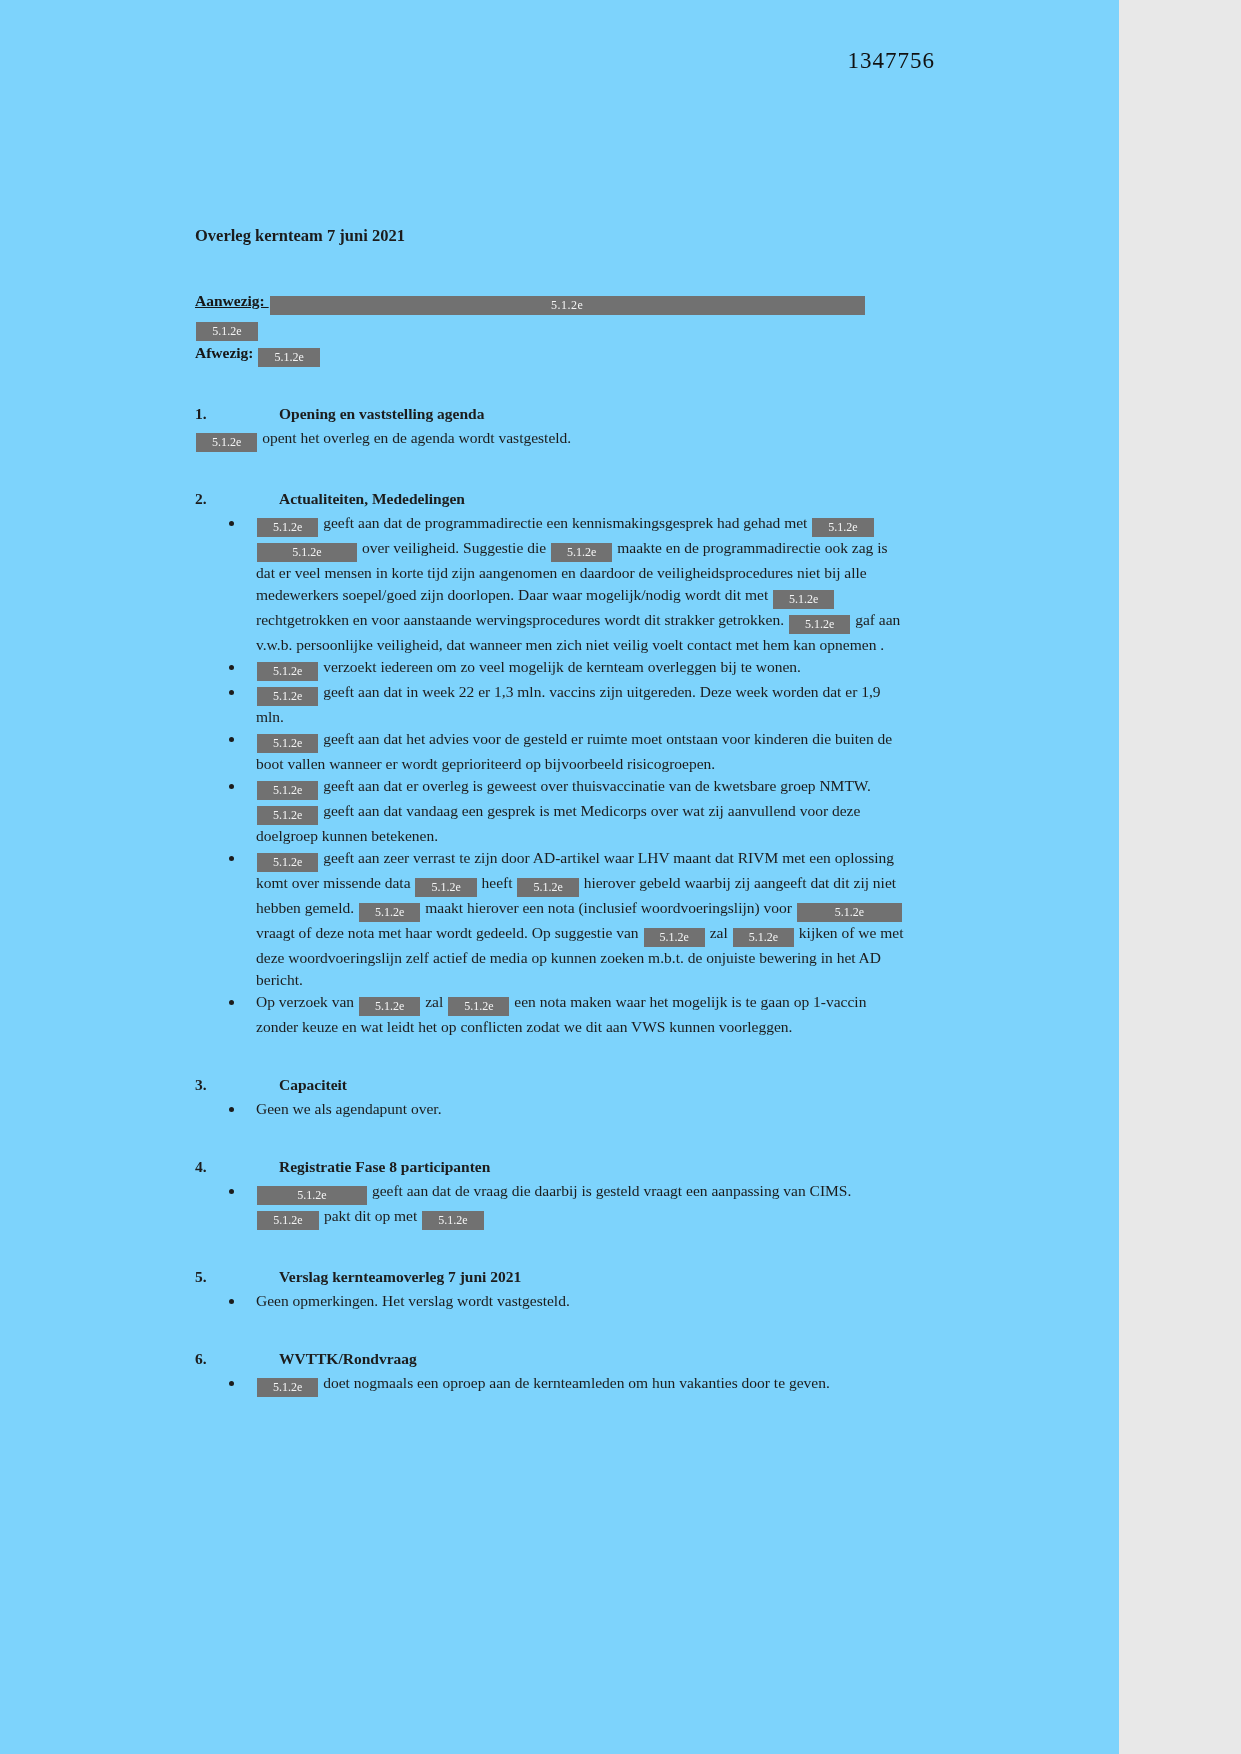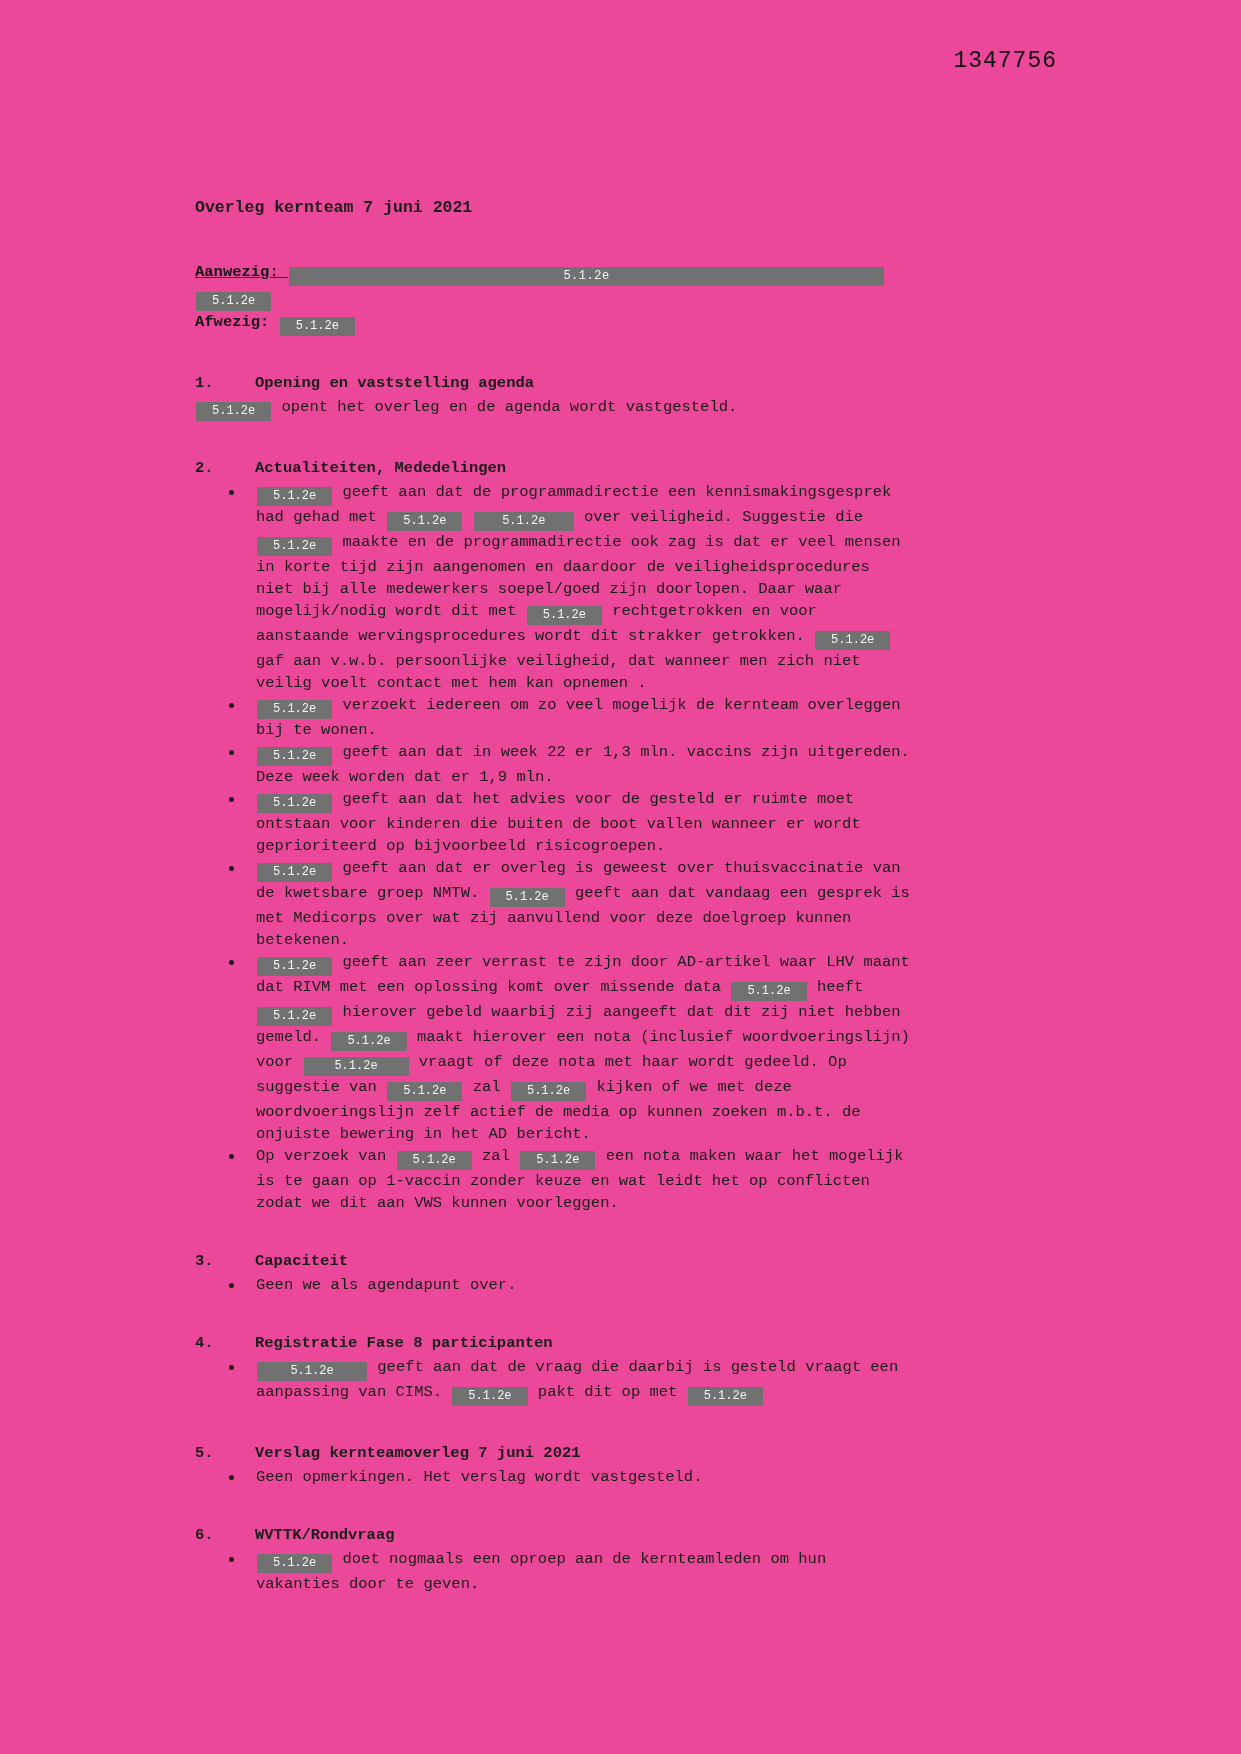--- a/index.html
+++ b/index.html
@@ -1,42 +1,42 @@
 <!DOCTYPE html>
 <html><head>
 <meta charset="utf-8">
 <style>
   html,body{margin:0;padding:0;background:#e8e8e8;}
   .page{
     position:relative;
-    width:1241px;height:1754px;
-    background:#ec4899;
-    font-family:Liberation Mono, monospace;
+    width:1119px;height:1754px;
+    background:#7dd3fc;
+    font-family:Liberation Serif, serif;
     color:#1c1c1c;
     box-sizing:border-box;
     padding:197px 331px 0 195px;
     overflow:hidden;
   }
   .doc-number{
     position:absolute;top:48px;right:184px;
     font-size:23px;letter-spacing:1px;color:#111;
   }
   .page-title{
-    font-weight:bold;font-size:16.5px;line-height:22px;
+    font-weight:bold;font-size:16.5px;line-height:22px;margin-top:28px;
   }
   .attendance{margin-top:42px;}
   .att-row{line-height:23px;min-height:23px;font-size:15.5px;}
   .att-label{font-weight:bold;color:#161616;margin-top:18px;}
   .att-label.u{text-decoration:underline;}
   .content-col{width:715px;}
   .sections{margin-top:2px;}
   .section{margin-top:36px;}
   .section-heading{display:flex;font-weight:bold;font-size:15.5px;line-height:22px;}
   .sec-num{width:60px;flex:0 0 60px;}
-  .sec-title{flex:1;}
+  .sec-title{flex:1;margin-left:24px;}
   .sec-body{margin-top:2px;}
   .paragraph{font-size:15.5px;line-height:22px;}
   .bullet-item{display:flex;align-items:flex-start;}
   .bullet-marker{
     flex:0 0 27px;width:27px;display:flex;justify-content:flex-start;
     padding-left:34px;box-sizing:content-box;
   }
   .bullet-marker::after{
     content:"";display:block;width:5px;height:5px;border-radius:50%;
     background:#1c1c1c;margin-top:9px;

